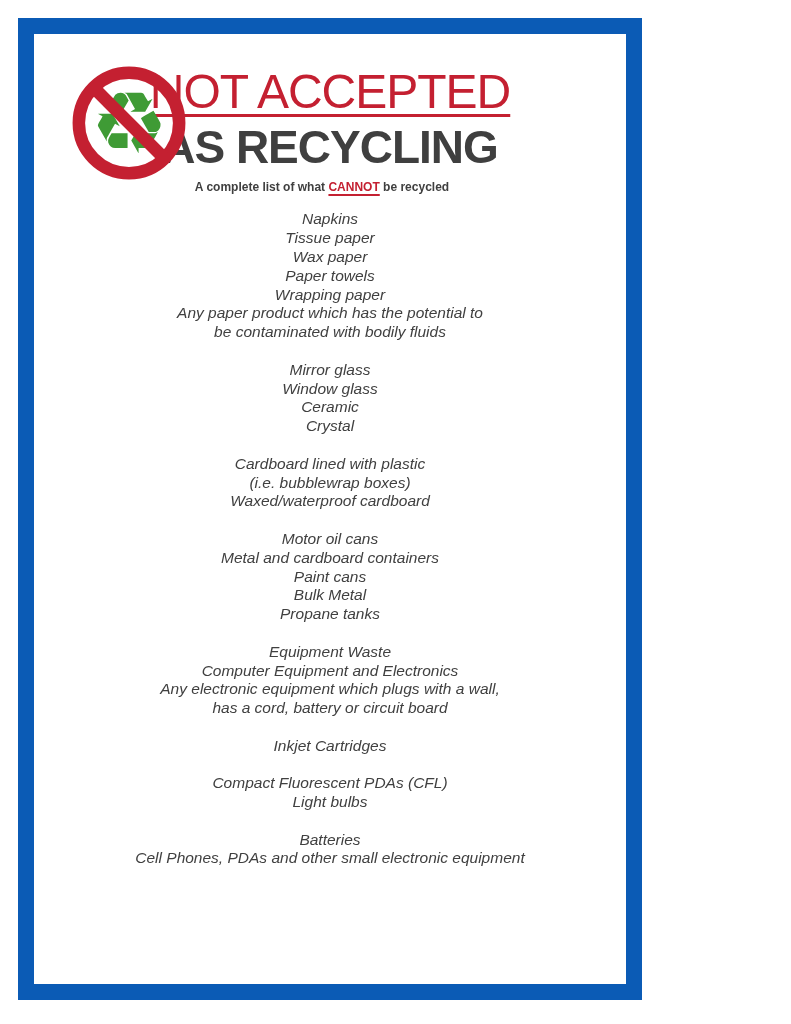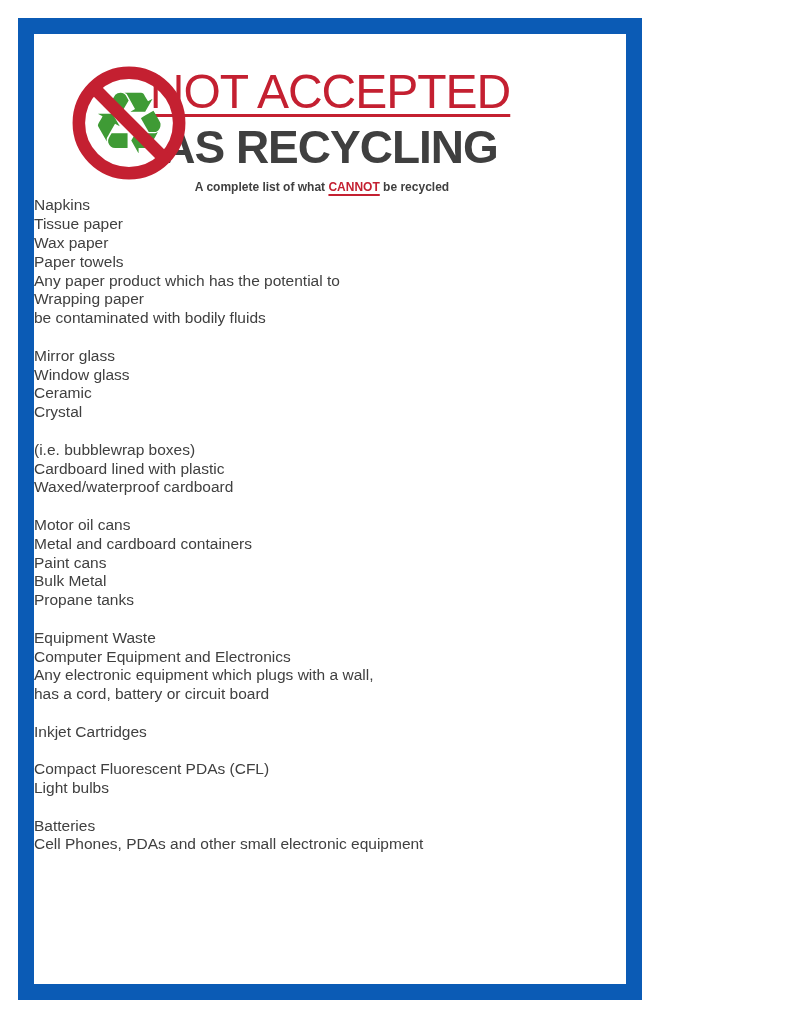--- a/index.html
+++ b/index.html
@@ -79,24 +79,26 @@
     color: var(--text-dark, #3F3F3F);
     font-weight: bold;
   }
   .tagline .highlight {
     color: var(--accent-red, #C42031);
     text-decoration: underline;
     text-decoration-thickness: 2px;
     text-underline-offset: 3px;
   }
   .list {
-    margin-top: 2px;
+    margin-top: 16px;
+    text-align: center;
     font-size: 15.5px;
     line-height: 18.8px;
     color: var(--text-body, #404040);
+    font-style: italic;
   }
   .group {
     margin-bottom: 18.8px;
   }
 </style>
 </head>
 <body>
 
 <div class="page">
   <div class="frame">
@@ -114,33 +116,33 @@
       <h2 class="subtitle">AS RECYCLING</h2>
       <p class="tagline"><span>A complete list of what </span><span class="highlight">CANNOT</span><span> be recycled</span></p>
     </div>
 
     <div class="list">
         <div class="group">
           <div class="line">Napkins</div>
           <div class="line">Tissue paper</div>
           <div class="line">Wax paper</div>
           <div class="line">Paper towels</div>
+          <div class="line">Wrapping paper</div>
           <div class="line">Any paper product which has the potential to</div>
-          <div class="line">Wrapping paper</div>
           <div class="line">be contaminated with bodily fluids</div>
         </div>
         <div class="group">
           <div class="line">Mirror glass</div>
           <div class="line">Window glass</div>
           <div class="line">Ceramic</div>
           <div class="line">Crystal</div>
         </div>
         <div class="group">
+          <div class="line">Cardboard lined with plastic</div>
           <div class="line">(i.e. bubblewrap boxes)</div>
-          <div class="line">Cardboard lined with plastic</div>
           <div class="line">Waxed/waterproof cardboard</div>
         </div>
         <div class="group">
           <div class="line">Motor oil cans</div>
           <div class="line">Metal and cardboard containers</div>
           <div class="line">Paint cans</div>
           <div class="line">Bulk Metal</div>
           <div class="line">Propane tanks</div>
         </div>
         <div class="group">

